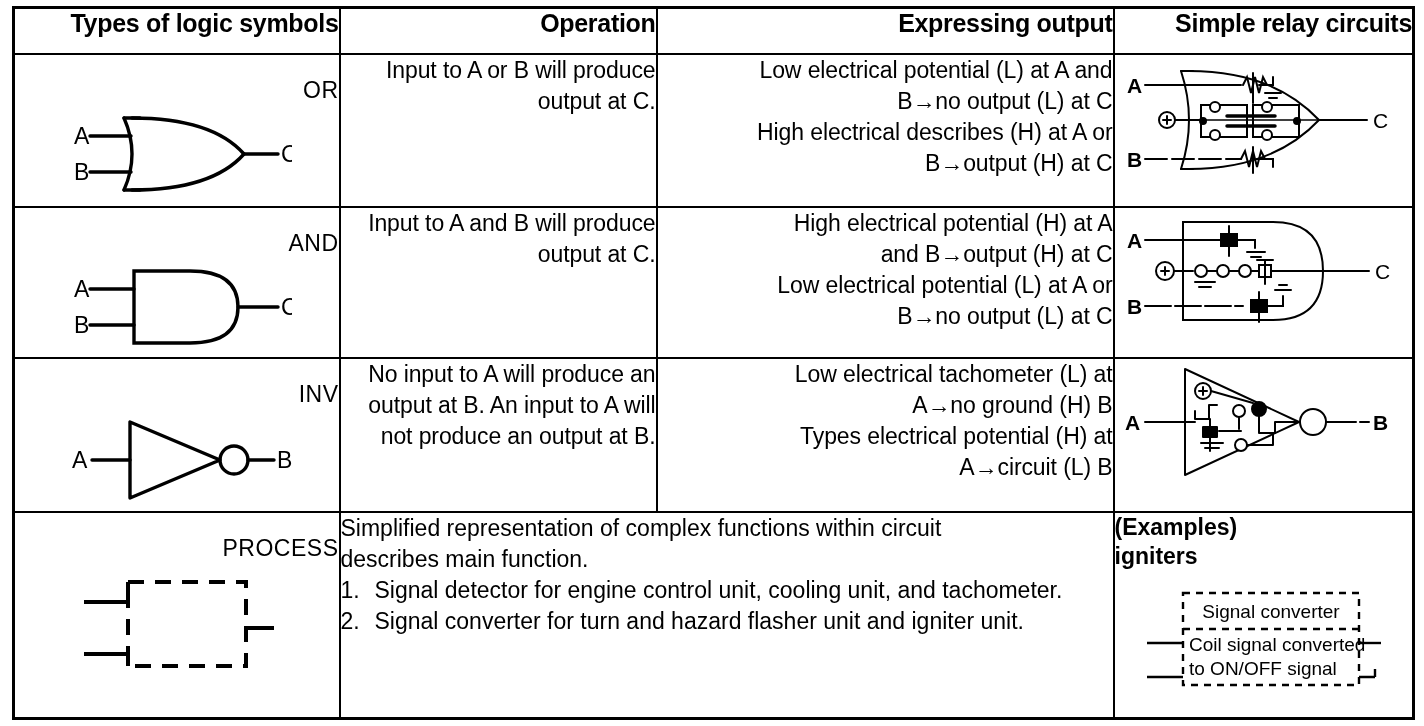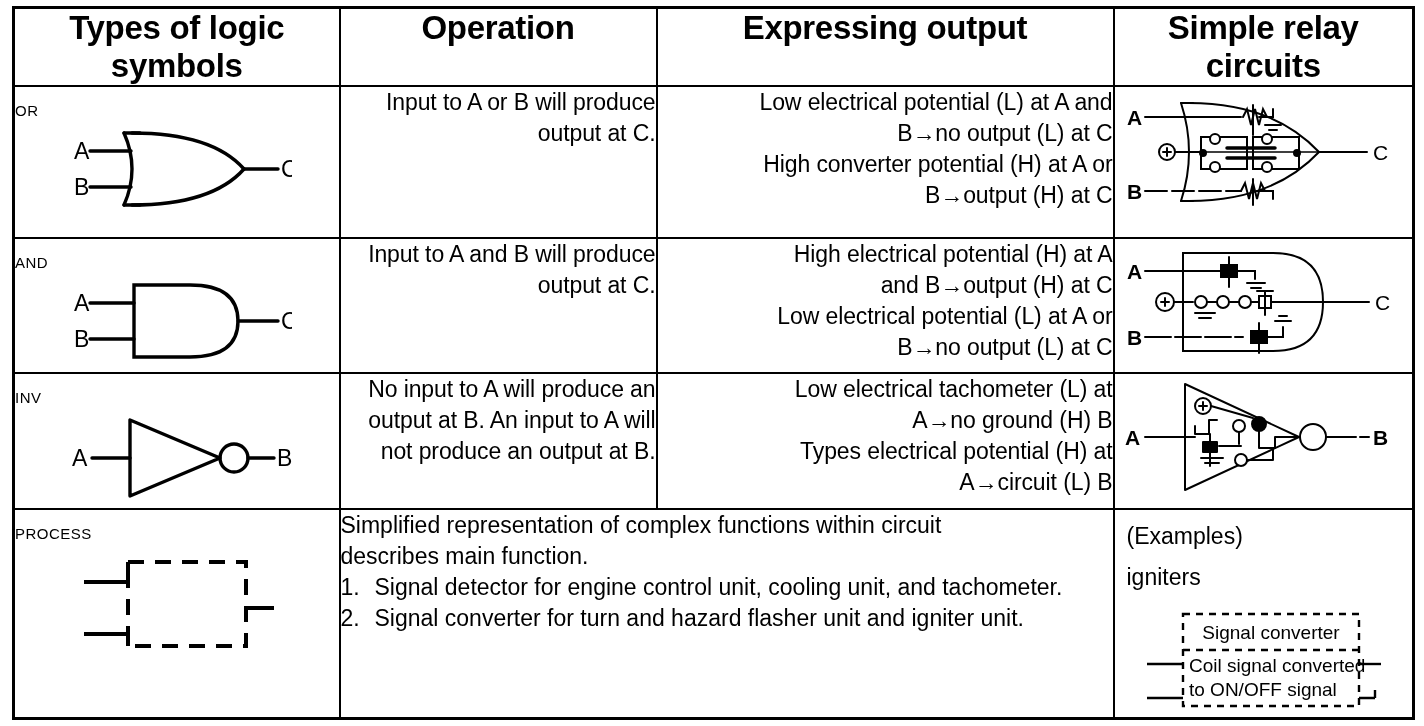--- a/index.html
+++ b/index.html
@@ -40,39 +40,39 @@
 
   
   col.c1 { width: 326px; }
   col.c2 { width: 317px; }
   col.c3 { width: 457px; }
   col.c4 { width: 300px; }
 
   
   thead th {
     height: 44px;
-    text-align: center;
+    text-align: right;
     vertical-align: middle;
-    font-size: 33px;
+    font-size: 25px;
     font-weight: bold;
     letter-spacing: -0.3px;
     border-bottom: 3px solid #000;
   }
 
   
   td.sym-cell {
     text-align: center;
     position: relative;
   }
   .sym-name {
     display: block;
-    font-size: 15px;
+    font-size: 23px;
     letter-spacing: 0.5px;
-    padding-top: 15px;
-    text-align: left;
+    padding-top: 22px;
+    text-align: right;
   }
   .sym-art {
     display: block;
     margin: 2px auto 0 auto;
   }
 
   td.text-cell {
     font-size: 23px;
     line-height: 31px;
     padding: 8px 8px 8px 12px;
@@ -109,21 +109,21 @@
     left: 0;
     top: 0;
   }
 
   td.examples-cell {
     font-size: 23px;
     line-height: 29px;
     padding: 8px 6px 6px 10px;
     vertical-align: top;
   }
-  .examples-head { margin: 12px; }
+  .examples-head { margin: 0; font-weight: bold; }
   .converter-box-wrap {
     margin-top: 14px;
     display: flex;
     justify-content: center;
     align-items: center;
   }
 </style>
 </head>
 <body>
 
@@ -169,21 +169,21 @@
           </svg>
         </td>
 
         <td class="text-cell">
           <p>Input to A or B will produce output at C.</p>
         </td>
 
         <td class="text-cell">
           <p>Low electrical potential (L) at A and</p>
           <p>B→no output (L) at C</p>
-          <p>High converter potential (H) at A or</p>
+          <p>High electrical describes (H) at A or</p>
           <p>B→output (H) at C</p>
         </td>
 
         <td class="circuit-cell">
           <svg width="280" height="130" viewBox="0 0 280 130">
             <g fill="none" stroke="#000" stroke-width="2" stroke-linecap="round">
 
               <path d="M58,16 Q74,65 58,114"></path>
               <path d="M58,16 L70,16 M58,114 L70,114"></path>
               <path d="M66,16 Q150,16 196,65"></path>

